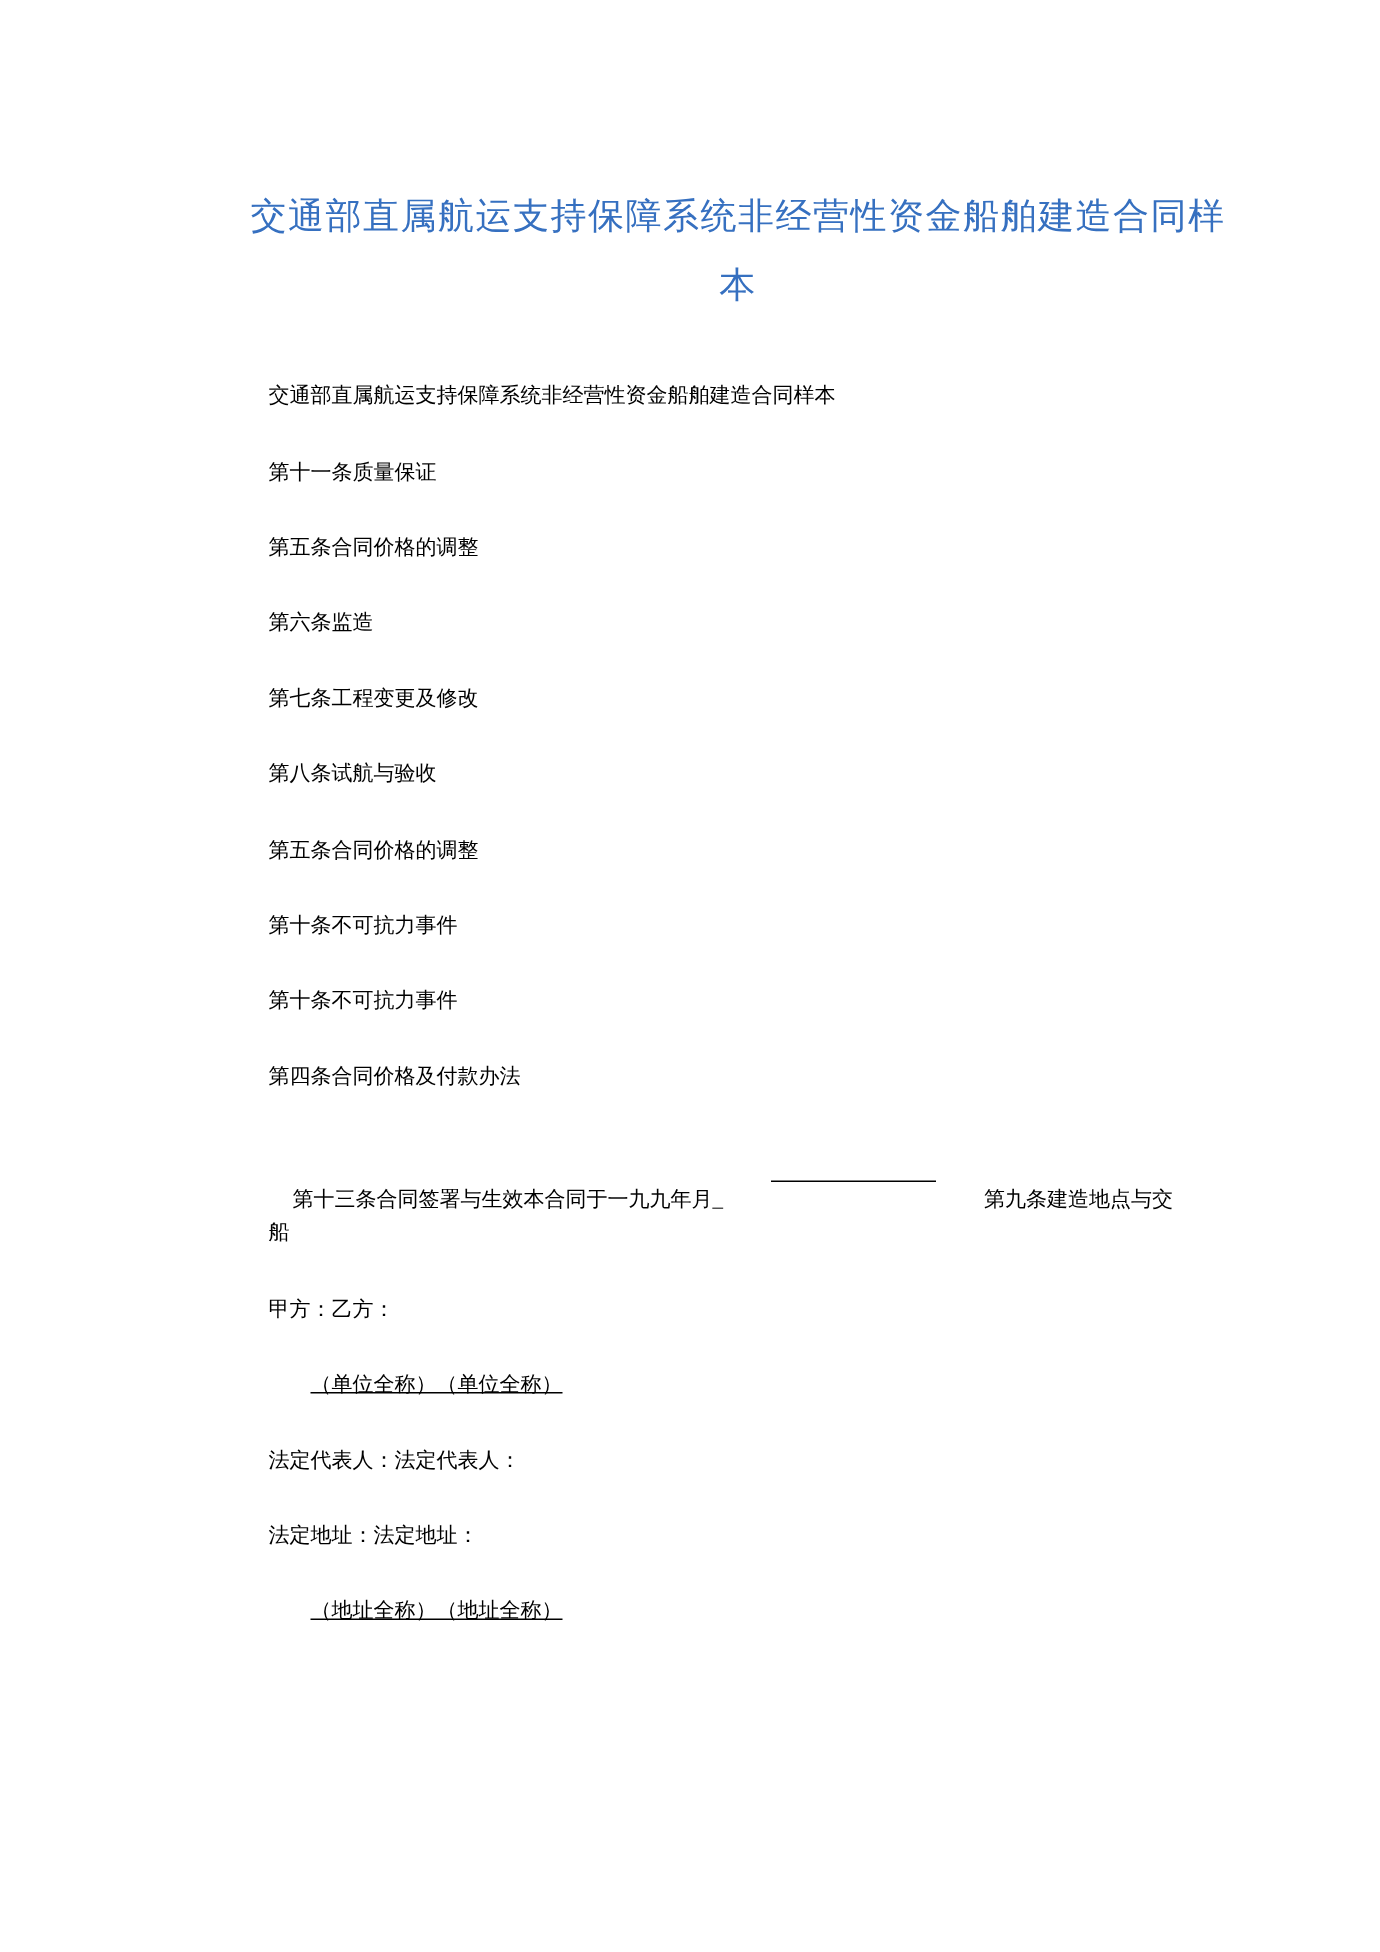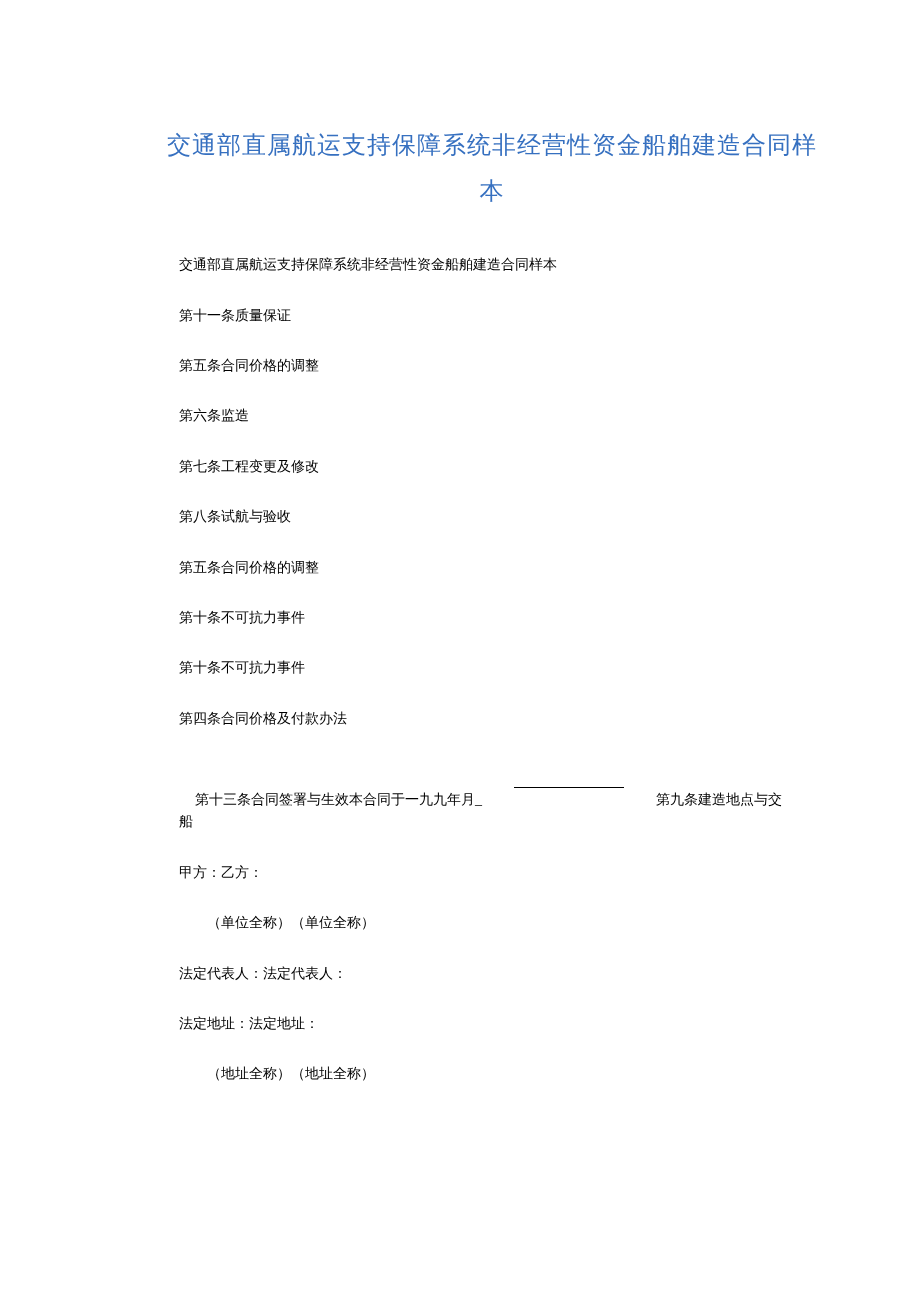--- a/index.html
+++ b/index.html
@@ -26,20 +26,21 @@
     .content {
       font-size: 14px;
       color: #000000;
       line-height: 1.6;
     }
     .para {
       margin-bottom: 28px;
     }
     .indent {
       padding-left: 28px;
+      text-decoration: underline;
     }
     .underline {
       display: inline-block;
       border-bottom: 1px solid #000;
       min-width: 110px;
       height: 1em;
       vertical-align: baseline;
     }
   </style>
 </head>

